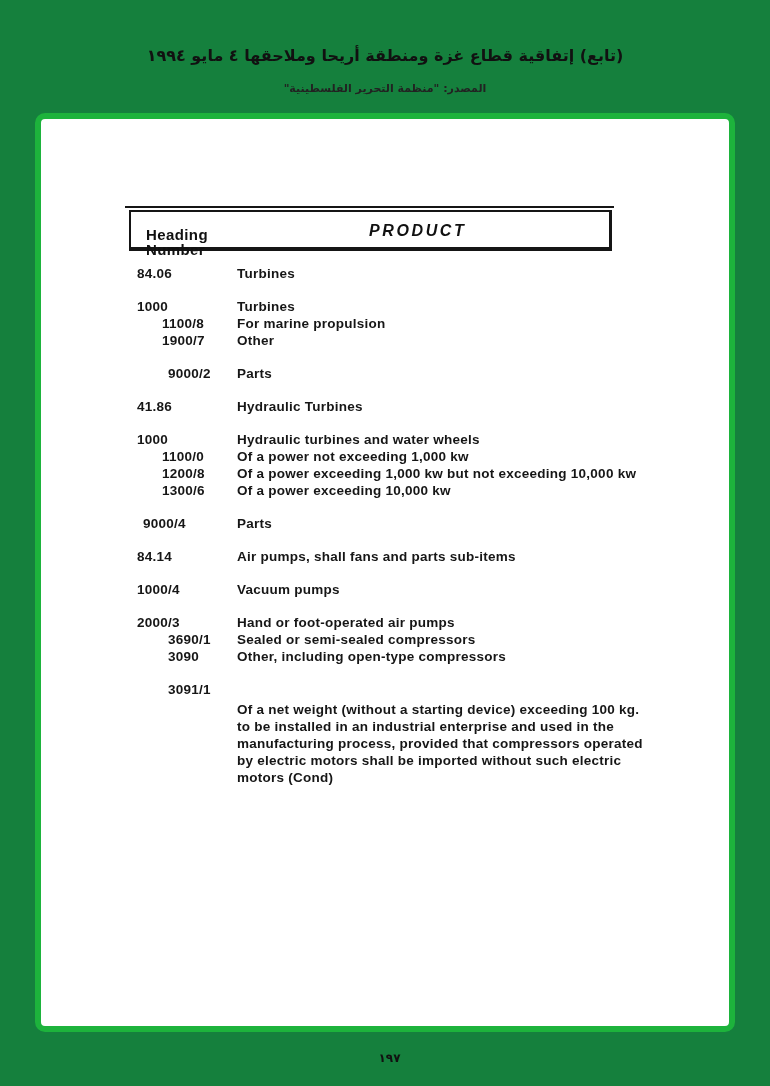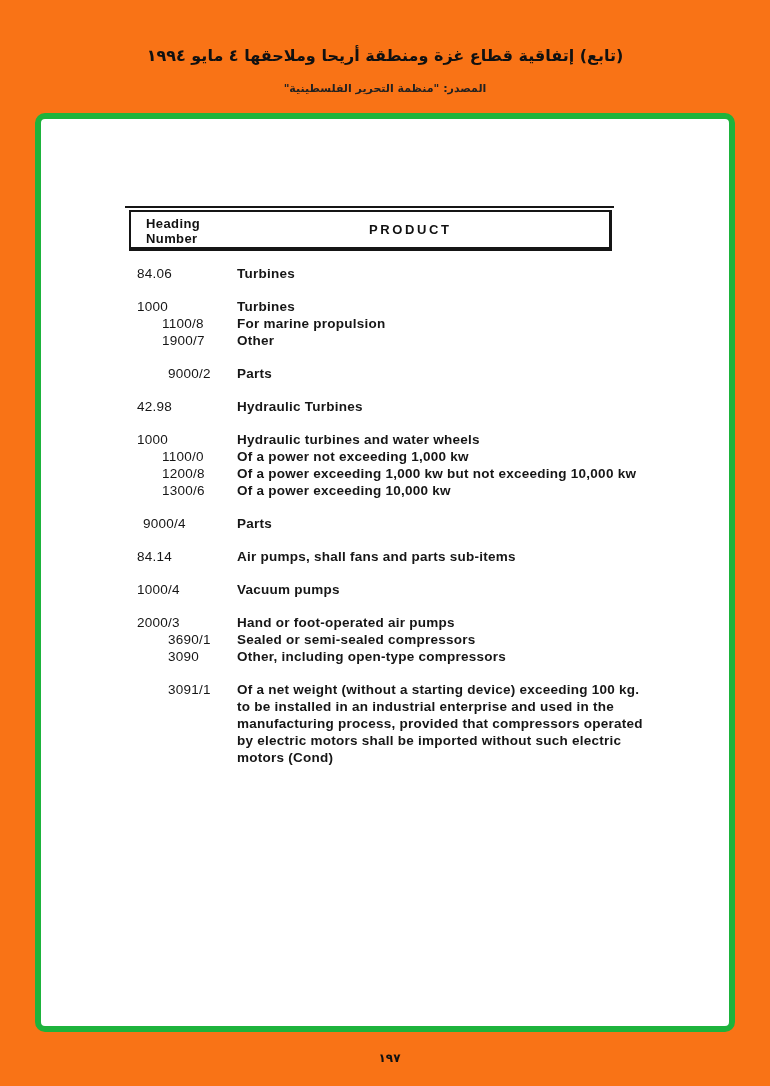--- a/index.html
+++ b/index.html
@@ -1,21 +1,21 @@
 <!DOCTYPE html>
 <html><head>
 <meta charset="utf-8">
 <style>
   html, body { margin: 0; padding: 0; }
   body { background: #ffffff; }
   .page {
     position: relative;
     width: 770px;
     height: 1086px;
-    background: #f97316;
+    background: #15803d;
     overflow: hidden;
     font-family: "Liberation Sans", sans-serif;
     color: #161616;
   }
   
   .title-ar {
     position: absolute;
     top: 46px; left: 0; right: 0;
     text-align: center;
     direction: rtl;
@@ -57,54 +57,55 @@
     left: 129px; top: 210px;
     width: 483px; height: 41px;
     box-sizing: border-box;
     border: 2px solid #151515;
     border-bottom-width: 4px;
     border-right-width: 3px;
     background: #ffffff;
   }
   .heading-col {
     position: absolute;
-    left: 15px; top: 4px;
-    font-size: 13px;
+    left: 15px; top: 15px;
+    font-size: 15px;
     font-weight: bold;
     line-height: 15px;
     letter-spacing: 0.4px;
     white-space: pre-line;
     color: #111;
   }
   .product-col {
     position: absolute;
     left: 238px; top: 10px;
-    font-size: 13px;
+    font-size: 16px;
     font-weight: bold;
     letter-spacing: 2.6px;
     color: #111;
+    font-style: italic;
   }
   
   .rows {
     position: absolute;
     left: 137px; top: 265px;
     width: 575px;
     font-size: 13.5px;
     line-height: 17px;
     letter-spacing: 0.25px;
     color: #161616;
   }
   .row { position: relative; padding-left: 100px; }
   .row.gap { margin-top: 16px; }
-  .row .num { position: absolute; left: 0; top: 0; white-space: nowrap; }
+  .row .num { position: absolute; left: 0; top: 0; white-space: nowrap; font-weight: bold; }
   .row.ind-05 .num { left: 6px; }
   .row.ind-1 .num { left: 25px; }
   .row.ind-15 .num { left: 31px; }
   .row .product { display: inline-block; white-space: nowrap; vertical-align: top; font-weight: bold; }
-  .row.wrap .product { white-space: normal; width: 406px; }
+  .row.wrap .product { white-space: normal; width: 406px; margin-top: 20px; }
   
   .page-number {
     position: absolute;
     top: 1051px; left: 0; right: 38px;
     text-align: center;
     font-family: "DejaVu Sans", sans-serif;
     font-size: 12px;
     font-weight: bold;
     letter-spacing: 2px;
     color: #111;
@@ -127,21 +128,21 @@
 Number</div>
     <div class="product-col">PRODUCT</div>
   </div>
 
   <div class="rows" id="rows">
       <div class="row ind-0"><span class="num">84.06</span><span class="product">Turbines</span></div>
       <div class="row ind-0 gap"><span class="num">1000</span><span class="product">Turbines</span></div>
       <div class="row ind-1"><span class="num">1100/8</span><span class="product">For marine propulsion</span></div>
       <div class="row ind-1"><span class="num">1900/7</span><span class="product">Other</span></div>
       <div class="row ind-15 gap"><span class="num">9000/2</span><span class="product">Parts</span></div>
-      <div class="row ind-0 gap"><span class="num">42.98</span><span class="product">Hydraulic Turbines</span></div>
+      <div class="row ind-0 gap"><span class="num">41.86</span><span class="product">Hydraulic Turbines</span></div>
       <div class="row ind-0 gap"><span class="num">1000</span><span class="product">Hydraulic turbines and water wheels</span></div>
       <div class="row ind-1"><span class="num">1100/0</span><span class="product">Of a power not exceeding 1,000 kw</span></div>
       <div class="row ind-1"><span class="num">1200/8</span><span class="product">Of a power exceeding 1,000 kw but not exceeding 10,000 kw</span></div>
       <div class="row ind-1"><span class="num">1300/6</span><span class="product">Of a power exceeding 10,000 kw</span></div>
       <div class="row ind-05 gap"><span class="num">9000/4</span><span class="product">Parts</span></div>
       <div class="row ind-0 gap"><span class="num">84.14</span><span class="product">Air pumps, shall fans and parts sub-items</span></div>
       <div class="row ind-0 gap"><span class="num">1000/4</span><span class="product">Vacuum pumps</span></div>
       <div class="row ind-0 gap"><span class="num">2000/3</span><span class="product">Hand or foot-operated air pumps</span></div>
       <div class="row ind-15"><span class="num">3690/1</span><span class="product">Sealed or semi-sealed compressors</span></div>
       <div class="row ind-15"><span class="num">3090</span><span class="product">Other, including open-type compressors</span></div>

